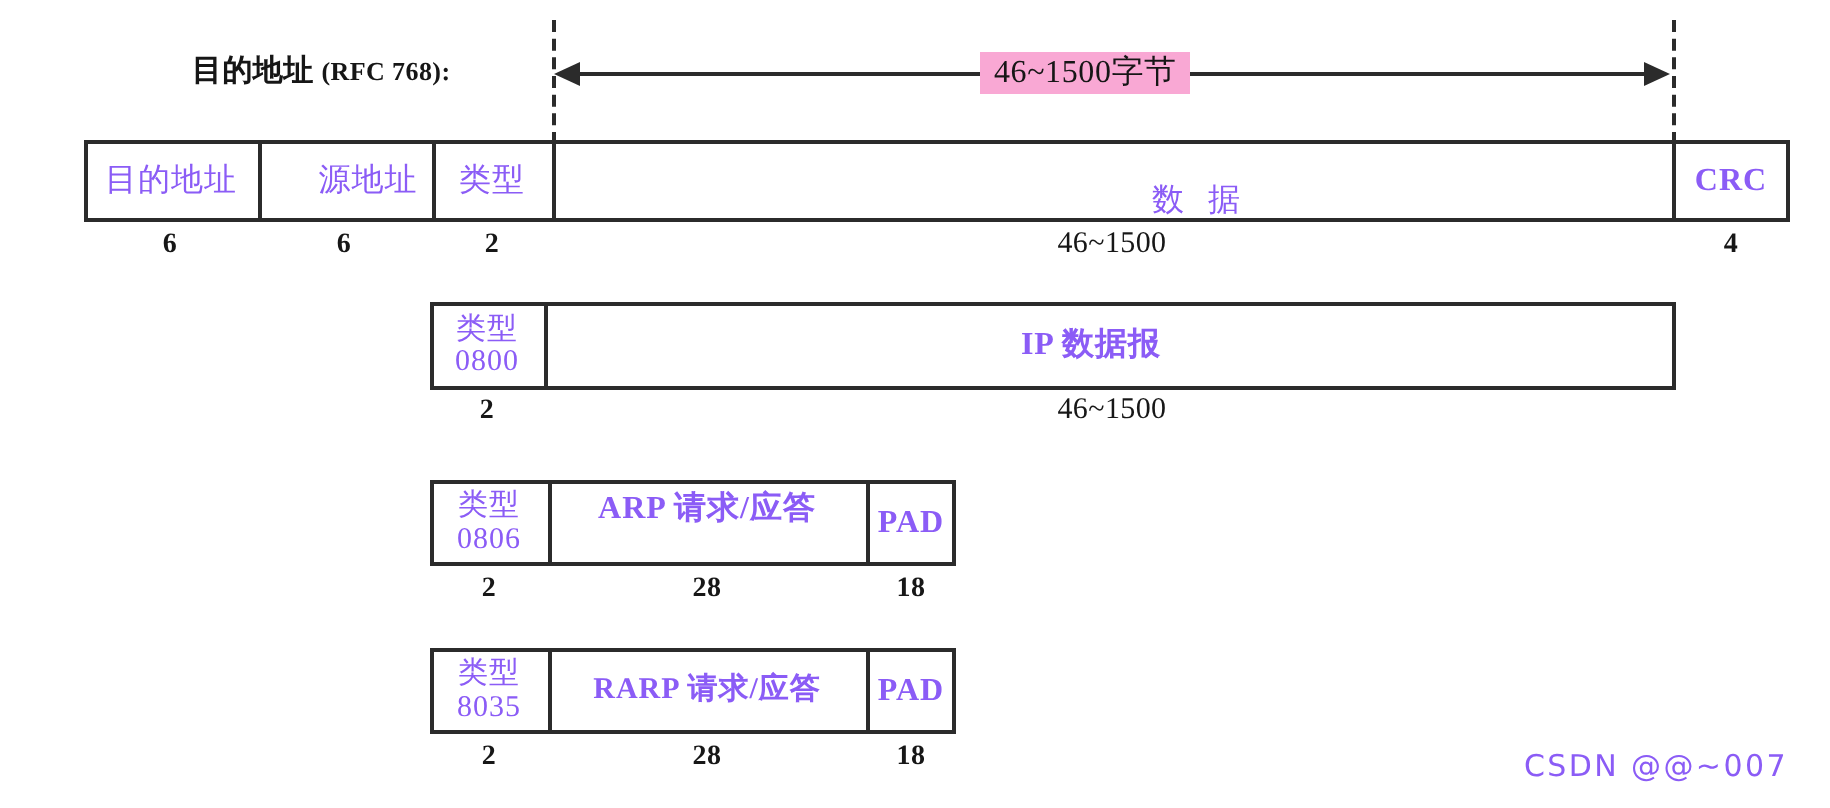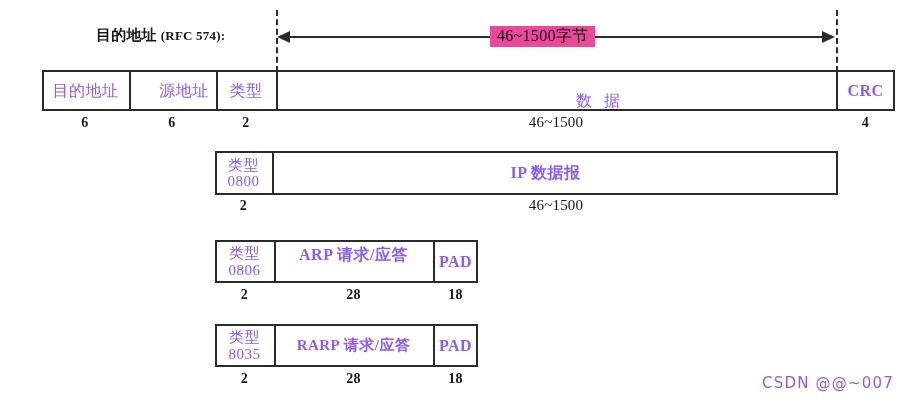--- a/index.html
+++ b/index.html
@@ -86,21 +86,21 @@
     border-top: 6px solid transparent;
     border-bottom: 6px solid transparent;
   }
   .arrowhead.left  { border-right: 13px solid #2b2b2b; }
   .arrowhead.right { border-left: 13px solid #2b2b2b; }
 
   .rail-text {
     position: absolute;
     font-size: 16px;
     color: #161616;
-    background: #ec4899;
+    background: #f9a8d4;
     padding: 0 7px;
     white-space: nowrap;
     letter-spacing: 0.3px;
   }
 
   
   .watermark {
     position: absolute;
     font-family: "DejaVu Sans", "Liberation Sans", sans-serif;
     font-size: 15px;
@@ -109,21 +109,21 @@
     white-space: nowrap;
   }
 </style>
 </head>
 <body>
 
 <div id="figure">
 
   <div class="enc-label" style="left:96px; top:26px;">
     <span>目的地址</span>
-    <span class="rfc">(RFC 574):</span>
+    <span class="rfc">(RFC 768):</span>
   </div>
 
   <div class="dashguide" style="left:276px; top:10px; height:62px;"></div>
   <div class="dashguide" style="left:836px; top:10px; height:62px;"></div>
 
   <div class="rail" style="left:290px; top:36px; width:532px;"></div>
   <div class="arrowhead left" style="left:277px; top:31px;"></div>
   <div class="arrowhead right" style="left:822px; top:31px;"></div>
   <div class="rail-text" style="left:490px; top:26px;">46~1500字节</div>
 

